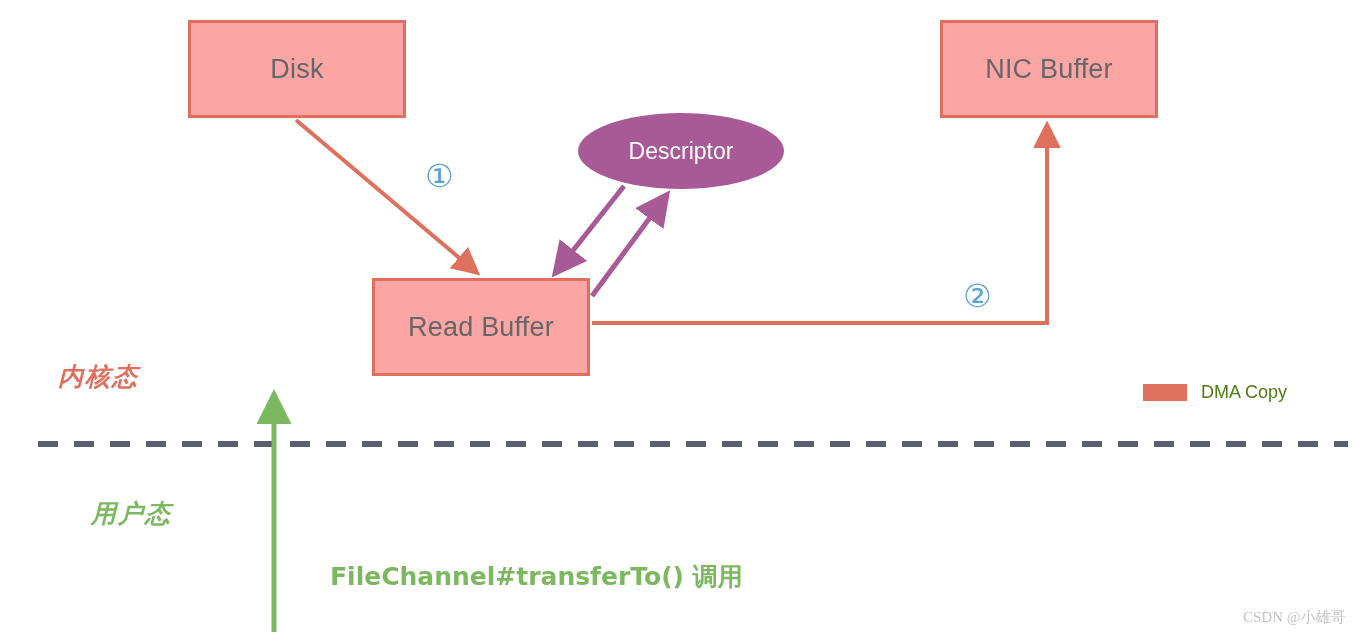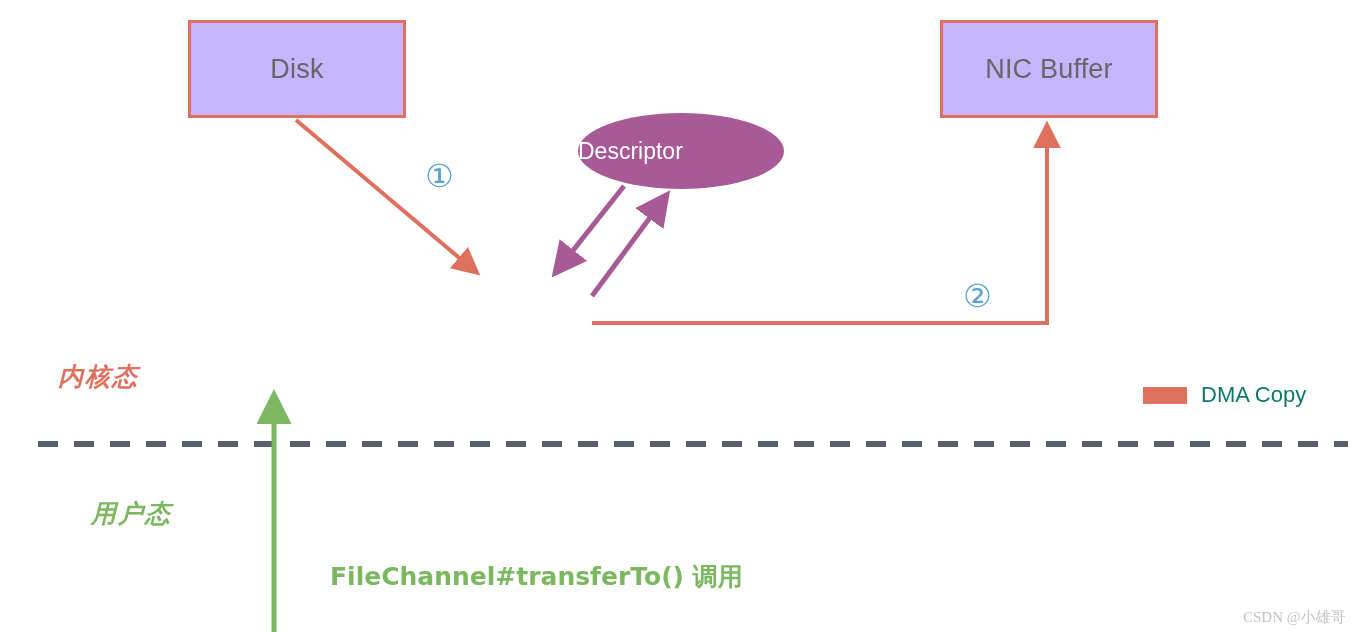--- a/index.html
+++ b/index.html
@@ -20,39 +20,39 @@
   #diagram-svg {
     position: absolute;
     left: 0;
     top: 0;
     width: 1364px;
     height: 632px;
   }
   .node-box {
     position: absolute;
     box-sizing: border-box;
-    background: #c4b5fd;
+    background: #fca5a5;
     border: 3px solid #e0705e;
     display: flex;
     align-items: center;
     justify-content: center;
   }
   .node-label {
     color: #666666;
     font-size: 27px;
     font-family: "Liberation Sans", sans-serif;
     letter-spacing: 0.2px;
   }
   .ellipse-node {
     position: absolute;
     background: #a85a96;
     border-radius: 50%;
     display: flex;
     align-items: center;
-    justify-content: flex-start;
+    justify-content: center;
   }
   .ellipse-label {
     color: #ffffff;
     font-size: 23px;
     font-family: "Liberation Sans", sans-serif;
   }
   .step-marker {
     position: absolute;
     color: #5ba3d0;
     font-size: 32px;
@@ -81,22 +81,22 @@
     display: flex;
     align-items: center;
     gap: 14px;
   }
   .legend-swatch {
     width: 44px;
     height: 17px;
     background: #e0705e;
   }
   .legend-text {
-    color: #0f766e;
-    font-size: 22px;
+    color: #4d7c0f;
+    font-size: 18px;
     font-family: "Liberation Sans", sans-serif;
   }
   .watermark {
     position: absolute;
     color: #c2c2c2;
     font-size: 15px;
     font-family: Liberation Serif, serif;
     white-space: nowrap;
   }
 </style>
@@ -132,20 +132,23 @@
   </svg>
 
   <div class="node-box" style="left:188px; top:20px; width:218px; height:98px;">
     <span class="node-label">Disk</span>
   </div>
 
   <div class="node-box" style="left:940px; top:20px; width:218px; height:98px;text-align:right;">
     <span class="node-label">NIC Buffer</span>
   </div>
 
+  <div class="node-box" style="left:372px; top:278px; width:218px; height:98px;">
+    <span class="node-label">Read Buffer</span>
+  </div>
 
   <div class="ellipse-node" style="left:578px; top:113px; width:206px; height:76px;">
     <span class="ellipse-label">Descriptor</span>
   </div>
 
   <div class="step-marker" style="left:425px; top:160px;">①</div>
   <div class="step-marker" style="left:963px; top:280px;">②</div>
 
   <div class="mode-label kernel-mode" style="left:58px; top:360px;">内核态</div>
   <div class="mode-label user-mode" style="left:58px; top:497px;">用户态</div>

